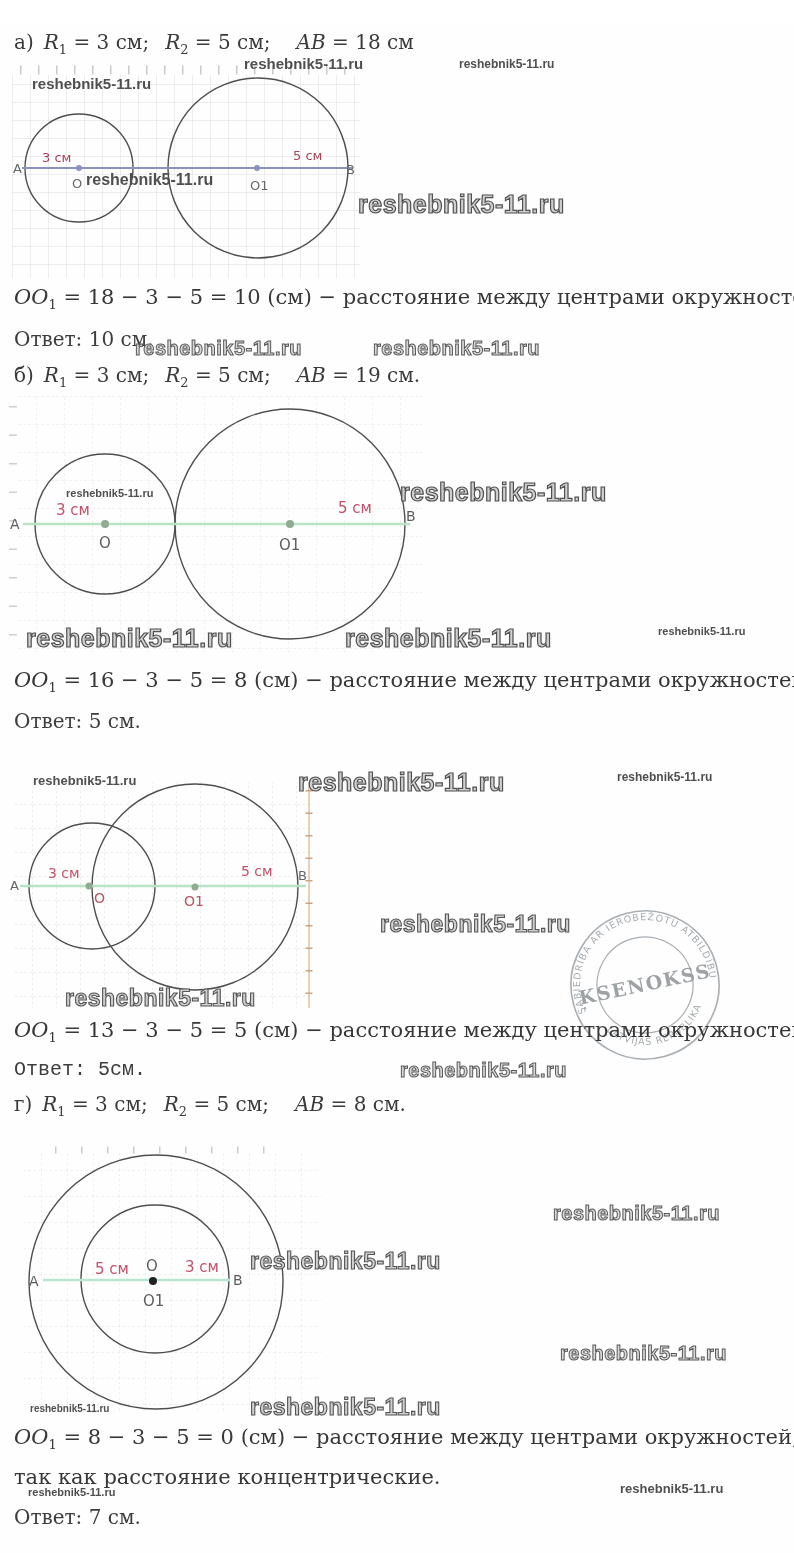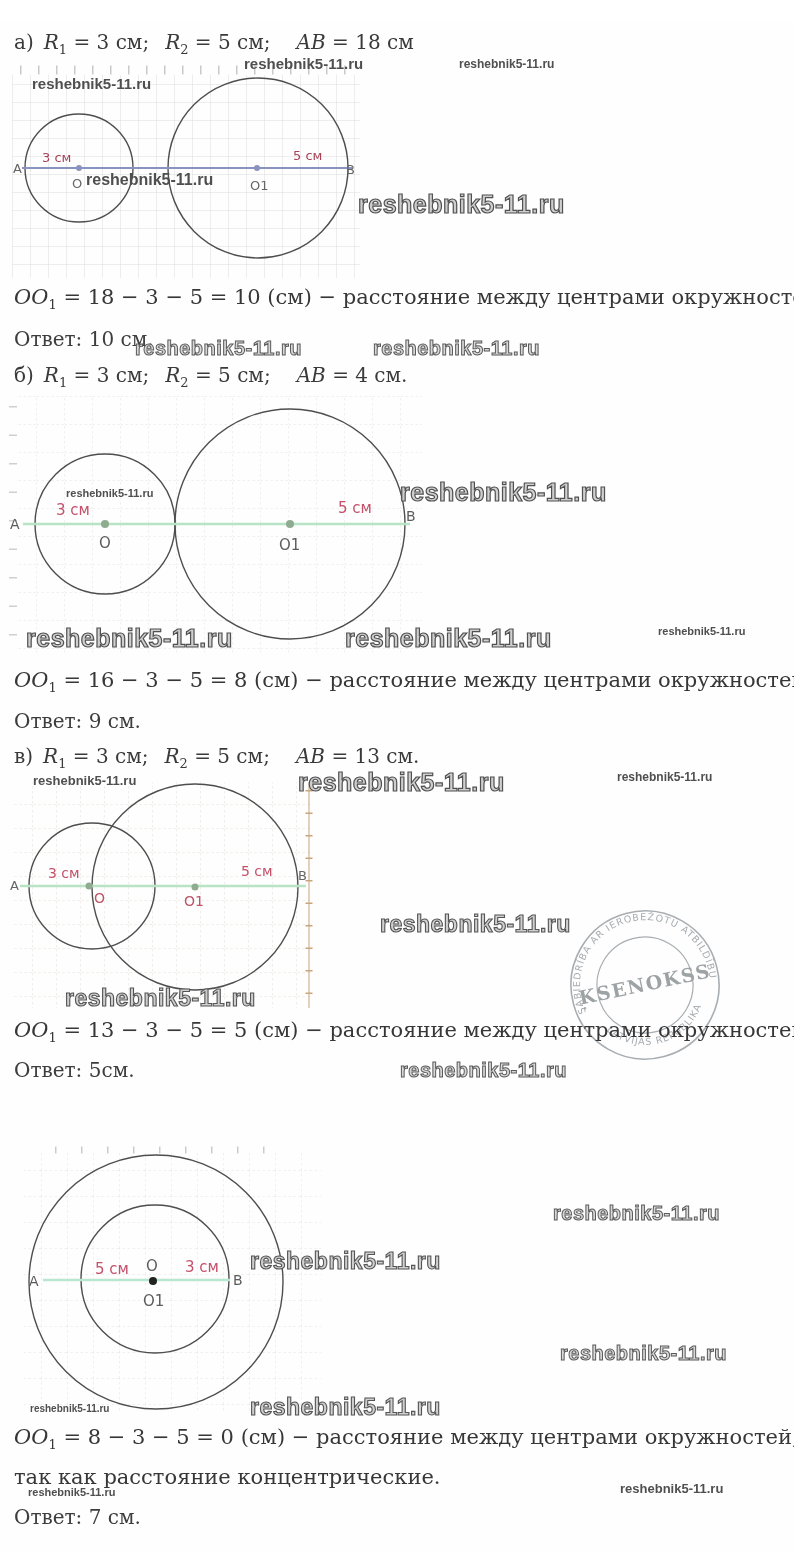--- a/index.html
+++ b/index.html
@@ -69,21 +69,21 @@
     <text x="30" y="96" class="red1">3 см</text>
     <text x="281" y="94" class="red1">5 см</text>
   </svg>
 
   <div class="tline formula" style="left:14px;top:263px;">
     <span class="mvar">OO</span><sub>1</sub> <span>= 18 − 3 − 5 = 10 (см) − расстояние между центрами окружностей.</span>
   </div>
   <div class="tline answer" style="left:14px;top:305px;">Ответ: 10 см.</div>
 
   <div class="tline heading" style="left:14px;top:341px;">
-    <span class="plabel">б)</span><span class="gitem"><span class="mvar">R</span><sub>1</sub> <span>= 3 см;</span></span><span class="gitem"><span class="mvar">R</span><sub>2</sub> <span>= 5 см;</span></span><span class="gitem wide"><span class="mvar">AB</span> <span>= 4 см.</span></span>
+    <span class="plabel">б)</span><span class="gitem"><span class="mvar">R</span><sub>1</sub> <span>= 3 см;</span></span><span class="gitem"><span class="mvar">R</span><sub>2</sub> <span>= 5 см;</span></span><span class="gitem wide"><span class="mvar">AB</span> <span>= 19 см.</span></span>
   </div>
 
   <svg style="left:8px;top:374px;" width="414" height="258" viewBox="0 0 414 258">
     <defs>
       <pattern id="g2" width="28" height="28" patternUnits="userSpaceOnUse">
         <path d="M 28 0 L 0 0 0 28" fill="none" stroke="#e2e2e2" stroke-width="1" stroke-dasharray="2.5 2.5"></path>
       </pattern>
     </defs>
     <rect x="10" y="0" width="404" height="258" fill="url(#g2)"></rect>
     <line x1="5" y1="10" x2="5" y2="252" stroke="#cfcfcf" stroke-width="8" stroke-dasharray="1.5 27"></line>
@@ -96,25 +96,22 @@
     <text x="398" y="125" class="dlbl2">B</text>
     <text x="91" y="152" class="dlbl2" style="font-size:15px;">O</text>
     <text x="271" y="154" class="dlbl2" style="font-size:15px;">O1</text>
     <text x="48" y="119" class="red2">3 см</text>
     <text x="330" y="117" class="red2">5 см</text>
   </svg>
 
   <div class="tline formula" style="left:14px;top:646px;">
     <span class="mvar">OO</span><sub>1</sub> <span>= 16 − 3 − 5 = 8 (см) − расстояние между центрами окружностей.</span>
   </div>
-  <div class="tline answer" style="left:14px;top:687px;">Ответ:  9 см.</div>
-
-  <div class="tline heading" style="left:14px;top:722px;">
-    <span class="plabel">в)</span><span class="gitem"><span class="mvar">R</span><sub>1</sub> <span>= 3 см;</span></span><span class="gitem"><span class="mvar">R</span><sub>2</sub> <span>= 5 см;</span></span><span class="gitem wide"><span class="mvar">AB</span> <span>= 13 см.</span></span>
-  </div>
+  <div class="tline answer" style="left:14px;top:687px;">Ответ:  5 см.</div>
+
 
   <svg style="left:8px;top:758px;" width="312" height="232" viewBox="0 0 312 232">
     <defs>
       <pattern id="g3" width="24" height="24" patternUnits="userSpaceOnUse">
         <path d="M 24 0 L 0 0 0 24" fill="none" stroke="#e4ded6" stroke-width="1" stroke-dasharray="2.5 2.5"></path>
       </pattern>
     </defs>
     <rect x="4" y="2" width="300" height="226" fill="url(#g3)"></rect>
     <line x1="301" y1="2" x2="301" y2="228" stroke="#c9a57e" stroke-width="1"></line>
     <line x1="301" y1="10" x2="301" y2="224" stroke="#c9a57e" stroke-width="7" stroke-dasharray="1.5 21"></line>
@@ -146,22 +143,25 @@
       <text class="stamp-arc-text">
         <textPath href="#stampBottom" startOffset="50%" text-anchor="middle">LATVIJAS REPUBLIKA</textPath>
       </text>
       <text x="90" y="96" text-anchor="middle" class="stamp-center" transform="rotate(3 90 90)">KSENOKSS</text>
     </g>
   </svg>
 
   <div class="tline formula" style="left:14px;top:996px;">
     <span class="mvar">OO</span><sub>1</sub> <span>= 13 − 3 − 5 = 5 (см) − расстояние между центрами окружностей.</span>
   </div>
-  <div class="tline answer" style="left:14px;top:1036px;">Ответ: 5см.</div>
-
+  <div class="tline answer" style="left:14px;top:1036px;font-family:Liberation Mono, monospace;">Ответ: 5см.</div>
+
+  <div class="tline heading" style="left:14px;top:1070px;">
+    <span class="plabel">г)</span><span class="gitem"><span class="mvar">R</span><sub>1</sub> <span>= 3 см;</span></span><span class="gitem"><span class="mvar">R</span><sub>2</sub> <span>= 5 см;</span></span><span class="gitem wide"><span class="mvar">AB</span> <span>= 8 см.</span></span>
+  </div>
 
   <svg style="left:15px;top:1122px;" width="312" height="272" viewBox="0 0 312 272">
     <defs>
       <pattern id="g4" width="26" height="26" patternUnits="userSpaceOnUse">
         <path d="M 26 0 L 0 0 0 26" fill="none" stroke="#e6e1da" stroke-width="1" stroke-dasharray="2.5 2.5"></path>
       </pattern>
     </defs>
     <rect x="6" y="8" width="300" height="260" fill="url(#g4)"></rect>
     <line x1="40" y1="6" x2="250" y2="6" stroke="#cfcac3" stroke-width="7" stroke-dasharray="1.5 24.5"></line>
     <circle class="circ" cx="141" cy="138" r="127"></circle>

